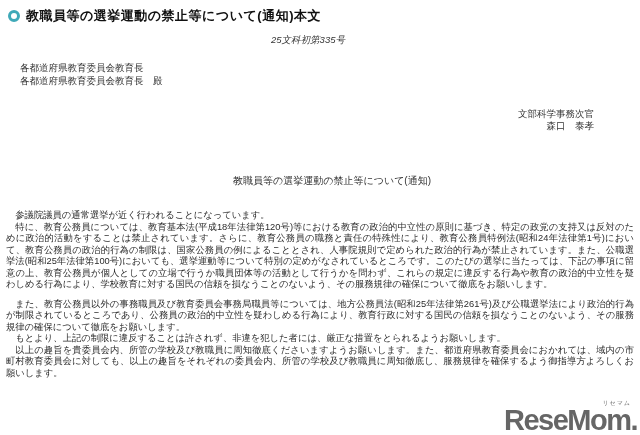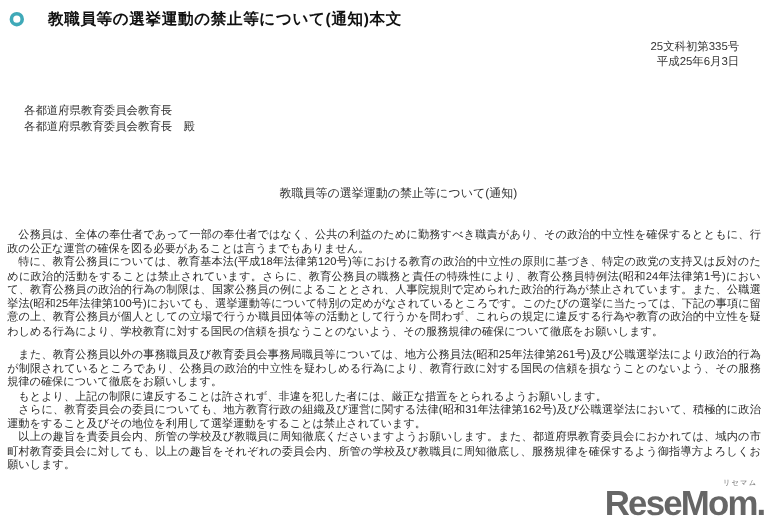--- a/index.html
+++ b/index.html
@@ -5,41 +5,41 @@
   html,body{margin:0;padding:0;background:#fff;}
   .page{
     position:relative;
     width:640px;height:435px;
     background:#ffffff;
     overflow:hidden;
     font-family:"Liberation Sans","DejaVu Sans",sans-serif;
     color:#2b2b2b;
   }
   .header{
-    display:flex;align-items:center;gap:20px;
+    display:flex;align-items:center;gap:6px;
     margin:7px 8px 0 8px;
   }
   .bullet-icon{
     width:6px;height:6px;
     border:3px solid #3fa9b8;
     border-radius:50%;
     background:#fff;
     flex:0 0 auto;
   }
   .header-title{
     font-size:13px;font-weight:bold;color:#111;
     letter-spacing:0.5px;
   }
   .doc-meta{
     margin:9px 24px 0 0;
-    text-align:right;
-    font-size:9.5px;line-height:12px;color:#333;
+    text-align:center;
+    font-size:9.5px;line-height:12px;color:#333;font-style:italic;
   }
   .recipients{
-    margin:28px 0 0 20px;
+    margin:15px 0 0 20px;
     font-size:9.5px;line-height:13px;color:#333;
   }
   .sender{
     margin:21px 46px 0 0;
     text-align:right;
     font-size:9.5px;line-height:12px;color:#333;
   }
   .doc-title{
     margin-top:42px;
     text-align:center;
@@ -83,37 +83,39 @@
 
 <div class="page">
 
   <div class="header">
     <span class="bullet-icon"></span>
     <span class="header-title">教職員等の選挙運動の禁止等について(通知)本文</span>
   </div>
 
   <div class="doc-meta">
     <div>25文科初第335号</div>
-    <div>平成25年6月3日</div>
   </div>
 
   <div class="recipients">
     <div>各都道府県教育委員会教育長</div>
     <div>各都道府県教育委員会教育長　殿</div>
   </div>
 
+  <div class="sender">
+    <div>文部科学事務次官</div>
+    <div>森口　泰孝</div>
+  </div>
 
   <div class="doc-title">教職員等の選挙運動の禁止等について(通知)</div>
 
   <div class="body-text">
-    <p>公務員は、全体の奉仕者であって一部の奉仕者ではなく、公共の利益のために勤務すべき職責があり、その政治的中立性を確保するとともに、行政の公正な運営の確保を図る必要があることは言うまでもありません。</p>
+    <p>参議院議員の通常選挙が近く行われることになっています。</p>
     <p>特に、教育公務員については、教育基本法(平成18年法律第120号)等における教育の政治的中立性の原則に基づき、特定の政党の支持又は反対のために政治的活動をすることは禁止されています。さらに、教育公務員の職務と責任の特殊性により、教育公務員特例法(昭和24年法律第1号)において、教育公務員の政治的行為の制限は、国家公務員の例によることとされ、人事院規則で定められた政治的行為が禁止されています。また、公職選挙法(昭和25年法律第100号)においても、選挙運動等について特別の定めがなされているところです。このたびの選挙に当たっては、下記の事項に留意の上、教育公務員が個人としての立場で行うか職員団体等の活動として行うかを問わず、これらの規定に違反する行為や教育の政治的中立性を疑わしめる行為により、学校教育に対する国民の信頼を損なうことのないよう、その服務規律の確保について徹底をお願いします。</p>
     <p class="gap">また、教育公務員以外の事務職員及び教育委員会事務局職員等については、地方公務員法(昭和25年法律第261号)及び公職選挙法により政治的行為が制限されているところであり、公務員の政治的中立性を疑わしめる行為により、教育行政に対する国民の信頼を損なうことのないよう、その服務規律の確保について徹底をお願いします。</p>
     <p>もとより、上記の制限に違反することは許されず、非違を犯した者には、厳正な措置をとられるようお願いします。</p>
-    <p>さらに、教育委員会の委員についても、地方教育行政の組織及び運営に関する法律(昭和31年法律第162号)及び公職選挙法において、積極的に政治運動をすること及びその地位を利用して選挙運動をすることは禁止されています。</p>
     <p>以上の趣旨を貴委員会内、所管の学校及び教職員に周知徹底くださいますようお願いします。また、都道府県教育委員会におかれては、域内の市町村教育委員会に対しても、以上の趣旨をそれぞれの委員会内、所管の学校及び教職員に周知徹底し、服務規律を確保するよう御指導方よろしくお願いします。</p>
   </div>
 
   <div class="watermark">
     <span class="ruby">リセマム</span>
     <span class="logo">ReseMom.</span>
   </div>
 
 </div>
 

